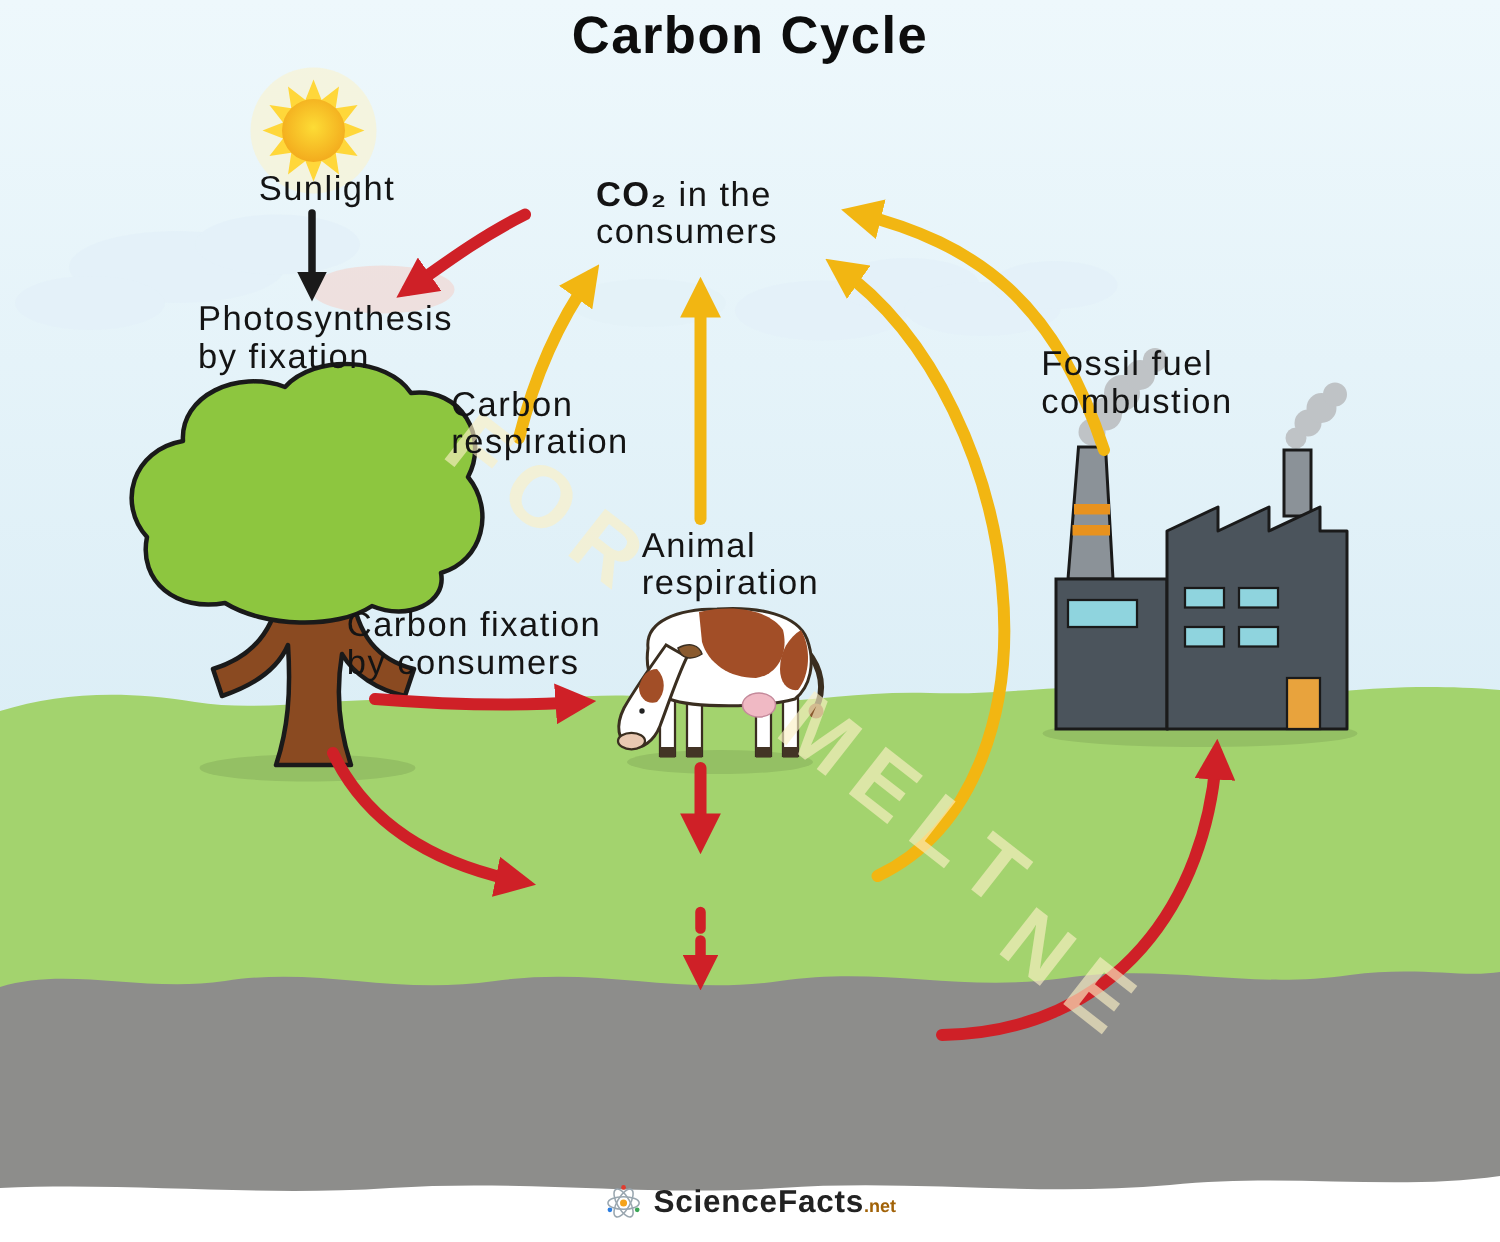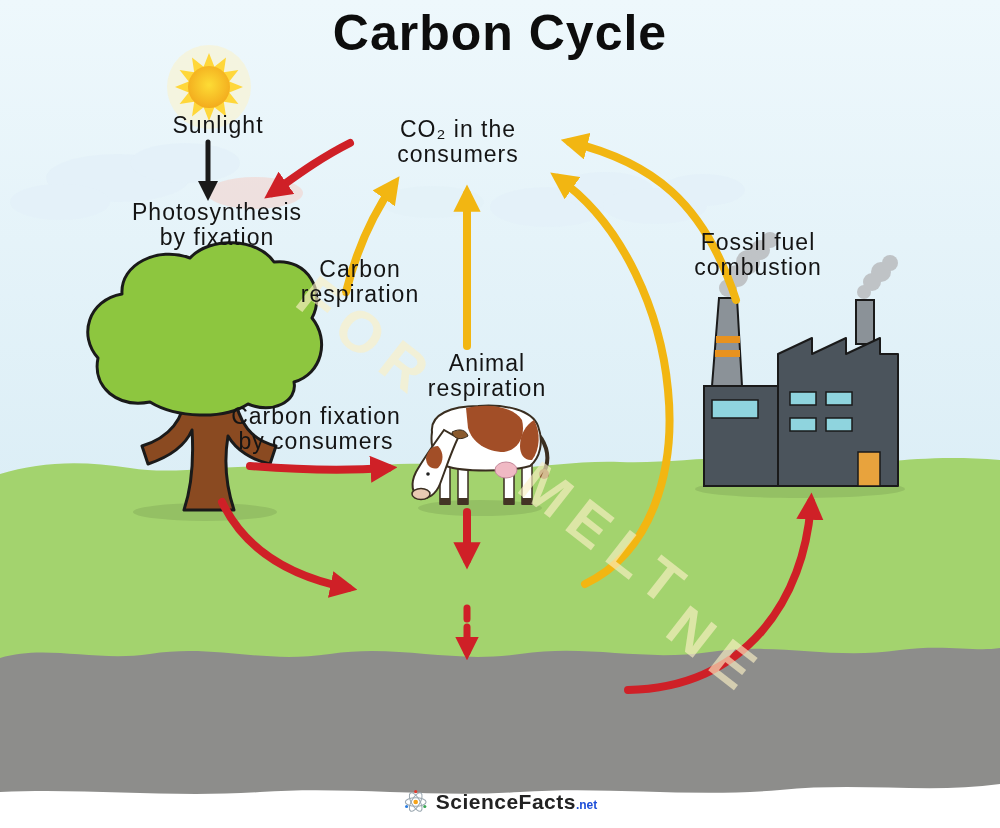--- a/index.html
+++ b/index.html
@@ -8,35 +8,34 @@
     width:1000px;height:828px;
     overflow:hidden;
     font-family:"Liberation Sans","DejaVu Sans",sans-serif;
     background:#ffffff;
     margin:0 auto;
   }
   #scene{position:absolute;left:0;top:0;z-index:1;}
   .label{
     position:absolute;
     transform:translateX(-50%);
-    text-align:center;
     font-size:23px;
     line-height:25px;
     color:#141414;
     letter-spacing:1px;
     white-space:nowrap;
     z-index:3;
     font-weight:500;
   }
-  .label .bold{font-weight:400;}
+  .label .bold{font-weight:700;}
   #page-title{
     position:absolute;
     left:500px;top:4px;
     transform:translateX(-50%);
-    font-size:50px;
+    font-size:35px;
     font-weight:700;
     letter-spacing:1px;
     color:#0d0d0d;
     white-space:nowrap;
     z-index:3;
   }
   .watermark{
     position:absolute;
     z-index:2;
     font-size:58px;
@@ -52,21 +51,21 @@
   #wm-2{left:548px;top:448px;}
   #wm-3{left:696px;top:592px;}
   #footer{
     position:absolute;
     left:500px;top:789px;
     transform:translateX(-50%);
     display:flex;align-items:center;gap:7px;
     z-index:3;
   }
   #brand{font-size:21px;font-weight:700;color:#222222;letter-spacing:0.5px;}
-  #brand .suffix{font-size:12px;font-weight:700;color:#1d4ed8;letter-spacing:0;}
+  #brand .suffix{font-size:12px;font-weight:700;color:#a16207;letter-spacing:0;}
 </style>
 </head>
 <body>
 
 <div id="stage">
 
   <svg id="scene" width="1000" height="828" viewBox="0 0 1000 828">
     <defs>
       <linearGradient id="skyGrad" x1="0" y1="0" x2="0" y2="1">
         <stop offset="0" stop-color="#eef8fc"></stop>

